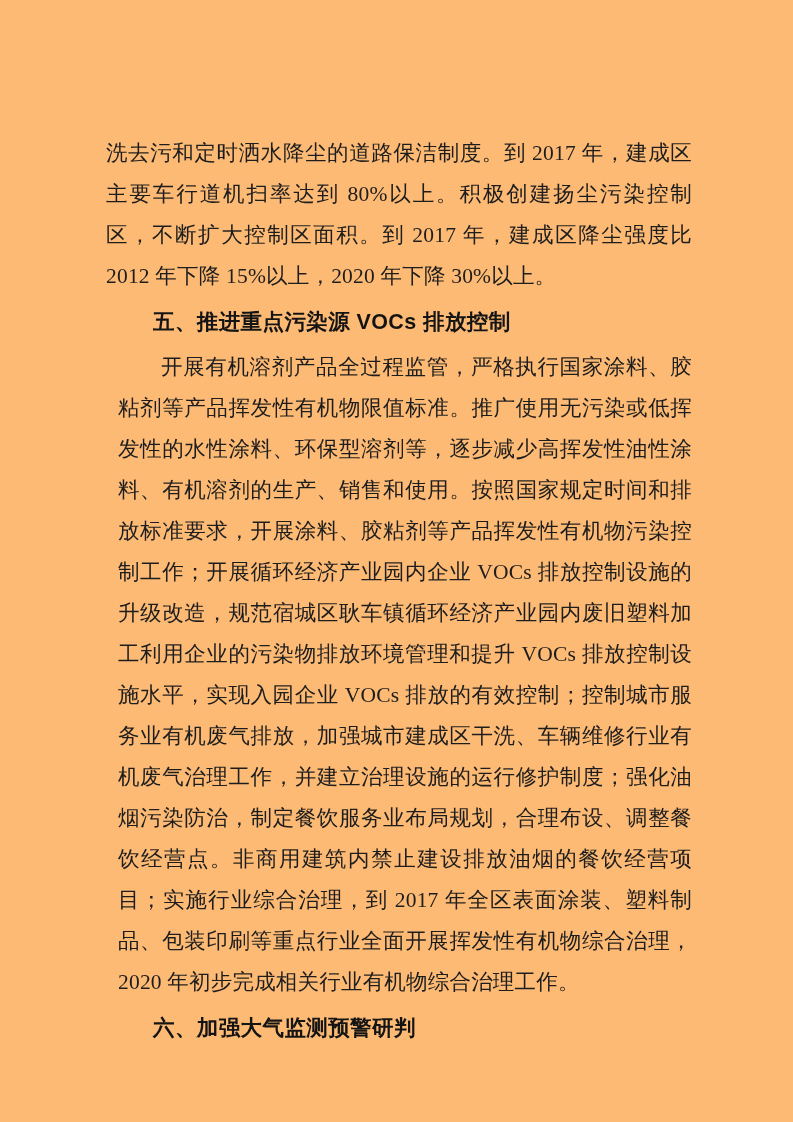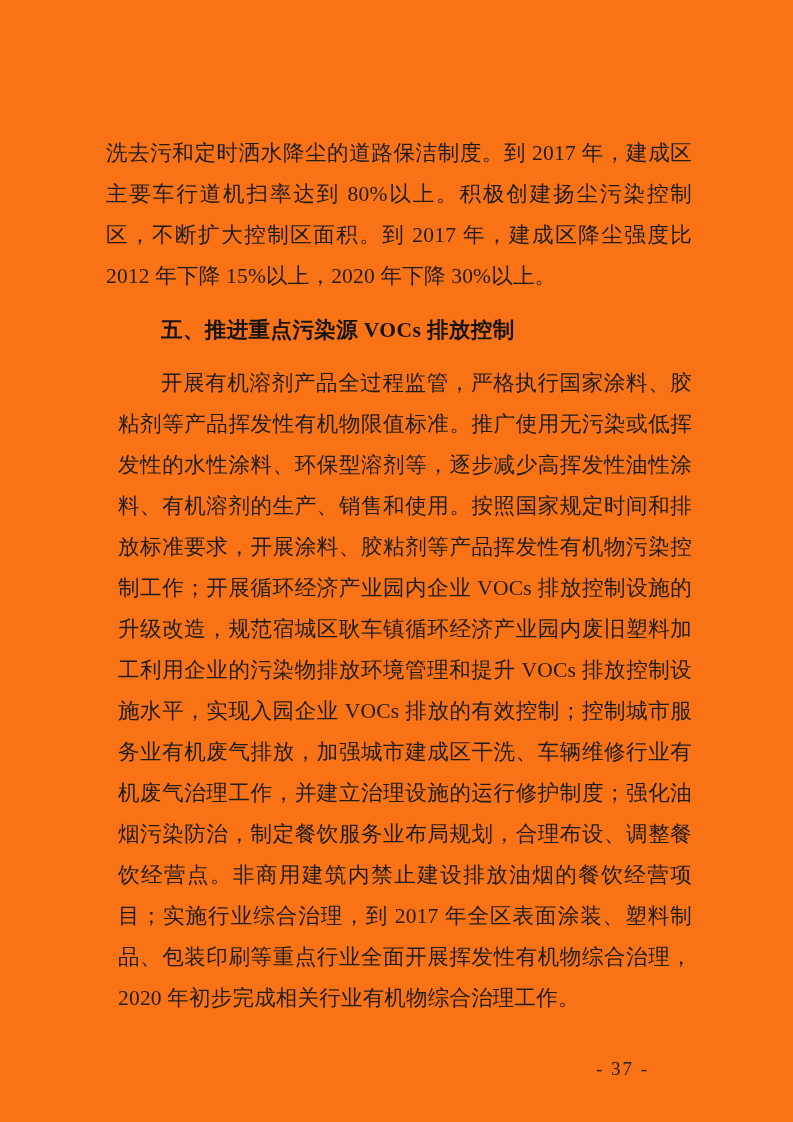--- a/index.html
+++ b/index.html
@@ -7,21 +7,21 @@
     padding: 0;
     background: #ffffff;
   }
   body {
     font-family: "Liberation Serif", "DejaVu Serif", serif;
   }
   .page {
     position: relative;
     width: 793px;
     height: 1122px;
-    background: #f97316;
+    background: #fdba74;
     box-sizing: border-box;
     overflow: hidden;
   }
   .content {
     position: absolute;
     left: 106px;
     top: 133px;
     width: 586px;
   }
   .para {
@@ -35,24 +35,24 @@
   }
   .para.indent {
     text-indent: 43px;
     margin-left: 12px;
   }
   .heading {
     font-size: 21.5px;
     line-height: 41px;
     color: #141414;
     font-weight: bold;
-    margin: 12px;
+    margin: 4px;
     text-indent: 43px;
     letter-spacing: 0.4px;
-    font-family: Liberation Serif, serif;
+    font-family: Liberation Sans, sans-serif;
   }
   .block-gap {
     height: 1px;
   }
   .footer {
     position: absolute;
     left: 0;
     right: 0;
     bottom: 42px;
     text-align: center;
@@ -76,21 +76,19 @@
     <p class="para">洗去污和定时洒水降尘的道路保洁制度。到 2017 年，建成区主要车行道机扫率达到 80%以上。积极创建扬尘污染控制区，不断扩大控制区面积。到 2017 年，建成区降尘强度比 2012 年下降 15%以上，2020 年下降 30%以上。</p>
 
     <div class="block-gap"></div>
 
     <p class="heading">五、推进重点污染源 VOCs 排放控制</p>
 
     <p class="para indent">开展有机溶剂产品全过程监管，严格执行国家涂料、胶粘剂等产品挥发性有机物限值标准。推广使用无污染或低挥发性的水性涂料、环保型溶剂等，逐步减少高挥发性油性涂料、有机溶剂的生产、销售和使用。按照国家规定时间和排放标准要求，开展涂料、胶粘剂等产品挥发性有机物污染控制工作；开展循环经济产业园内企业 VOCs 排放控制设施的升级改造，规范宿城区耿车镇循环经济产业园内废旧塑料加工利用企业的污染物排放环境管理和提升 VOCs 排放控制设施水平，实现入园企业 VOCs 排放的有效控制；控制城市服务业有机废气排放，加强城市建成区干洗、车辆维修行业有机废气治理工作，并建立治理设施的运行修护制度；强化油烟污染防治，制定餐饮服务业布局规划，合理布设、调整餐饮经营点。非商用建筑内禁止建设排放油烟的餐饮经营项目；实施行业综合治理，到 2017 年全区表面涂装、塑料制品、包装印刷等重点行业全面开展挥发性有机物综合治理，2020 年初步完成相关行业有机物综合治理工作。</p>
 
     <div class="block-gap"></div>
 
+    <p class="heading">六、加强大气监测预警研判</p>
 
 
   </div>
 
-  <div class="footer">
-    <span class="pagenum">- 37 -</span>
-  </div>
 
 </div>
 
 </body></html>

